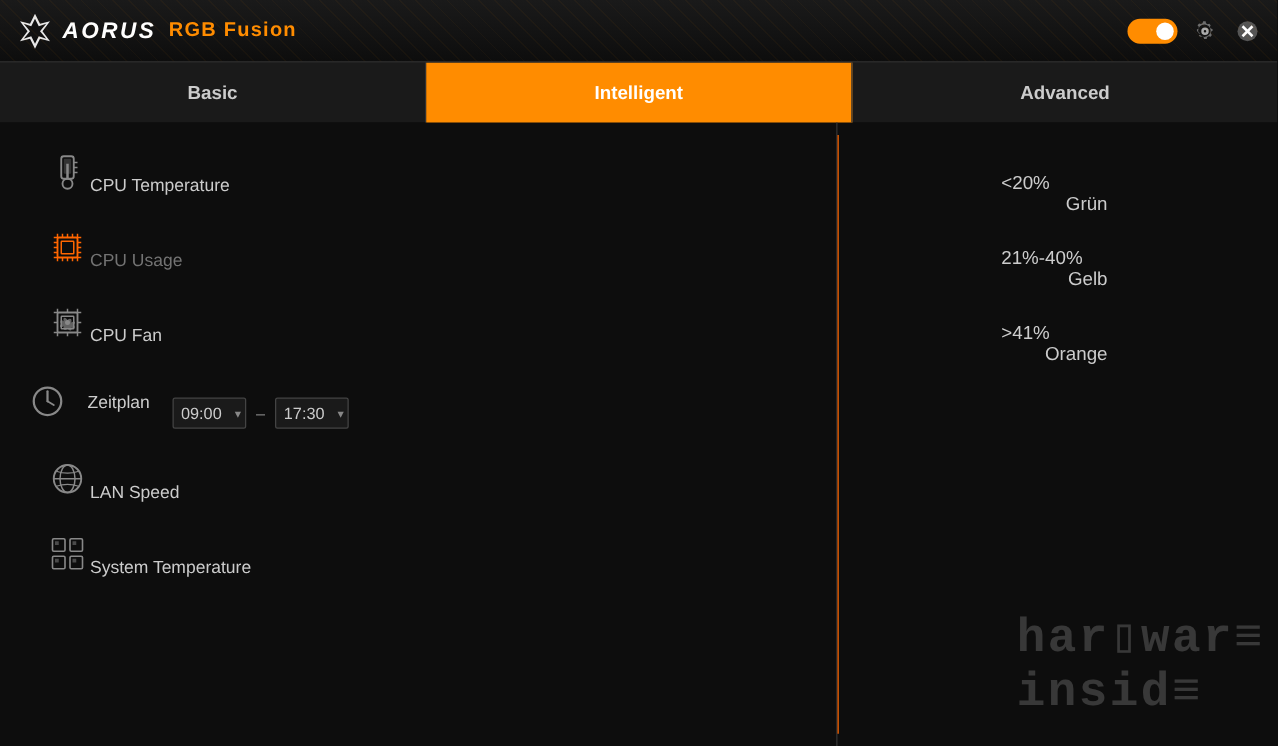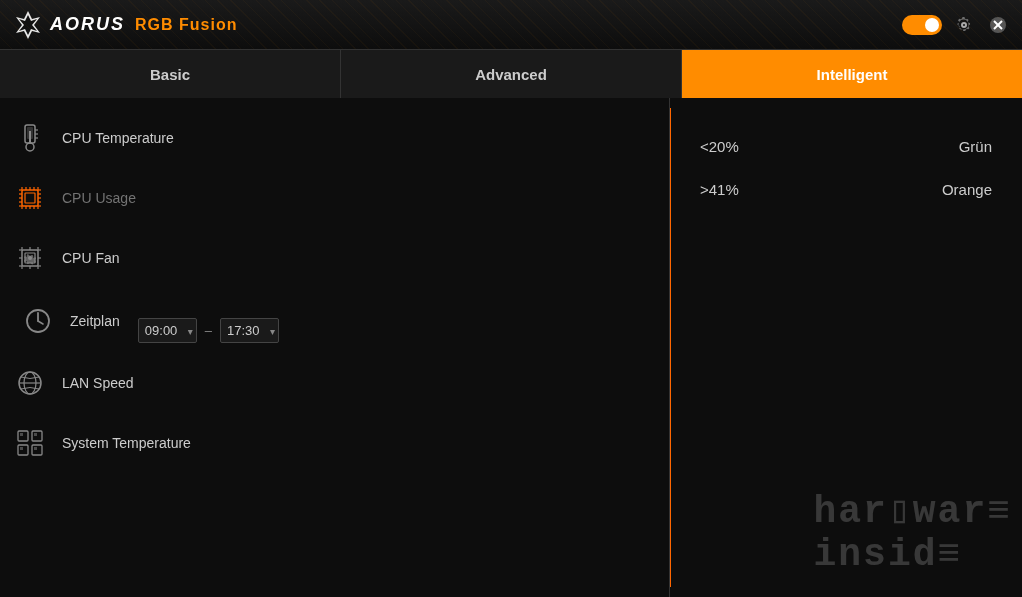--- a/index.html
+++ b/index.html
@@ -133,24 +133,23 @@
 
     
     .left-panel {
       width: 670px;
       padding: 10px 0;
       border-right: 1px solid #333;
     }
 
     .menu-item {
       display: flex;
-      align-items: center;
-      padding: 12px 12px;
+      align-items: flex-end;
+      padding: 12px 36px;
       cursor: pointer;
-      gap: 14px;
       min-height: 56px;
     }
     .menu-item.active .menu-label { color: #ff8c00; }
 
     .menu-icon {
       width: 36px;
       height: 36px;
       flex-shrink: 0;
       display: flex;
       align-items: center;
@@ -214,21 +213,22 @@
       position: relative;
     }
 
     .usage-table {
       margin-top: 20px;
     }
     .usage-row {
       display: flex;
       justify-content: space-between;
       margin-bottom: 26px;
-      align-items: flex-end;
+      align-items: center;
+      flex-direction: column;
     }
     .usage-percent {
       font-size: 15px;
       color: #ccc;
       min-width: 90px;
     }
     .usage-color-name {
       font-size: 15px;
       color: #ccc;
       text-align: right;
@@ -286,25 +286,25 @@
         <line x1="13" y1="5" x2="5" y2="13" stroke="#fff" stroke-width="2"></line>
       </svg>
     </button>
   </div>
 </div>
 
 <div class="tabs">
   <div class="tab">
     <span>Basic</span>
   </div>
+  <div class="tab active">
+    <span>Intelligent</span>
+  </div>
   <div class="tab">
     <span>Advanced</span>
-  </div>
-  <div class="tab active">
-    <span>Intelligent</span>
   </div>
 </div>
 
 <div class="main">
 
   <div class="left-panel">
 
     <div class="menu-item">
       <div class="menu-icon">
         <svg width="30" height="30" viewBox="0 0 30 30" fill="none">
@@ -436,20 +436,24 @@
 
   <div class="right-panel">
     <div class="divider"></div>
 
     <div class="usage-table">
       <div class="usage-row">
         <span class="usage-percent">&lt;20%</span>
         <span class="usage-color-name">Grün</span>
       </div>
       <div class="usage-row">
+        <span class="usage-percent">21%-40%</span>
+        <span class="usage-color-name">Gelb</span>
+      </div>
+      <div class="usage-row">
         <span class="usage-percent">&gt;41%</span>
         <span class="usage-color-name">Orange</span>
       </div>
     </div>
 
     <div class="watermark">
       <div style="font-size:38px; font-weight:800; color:rgba(255,255,255,0.18); font-family:'Courier New',monospace; line-height:1.15; letter-spacing:2px; text-transform:lowercase;">
         <span>har▯war≡</span><br>
         <span>insid≡</span>
       </div>

